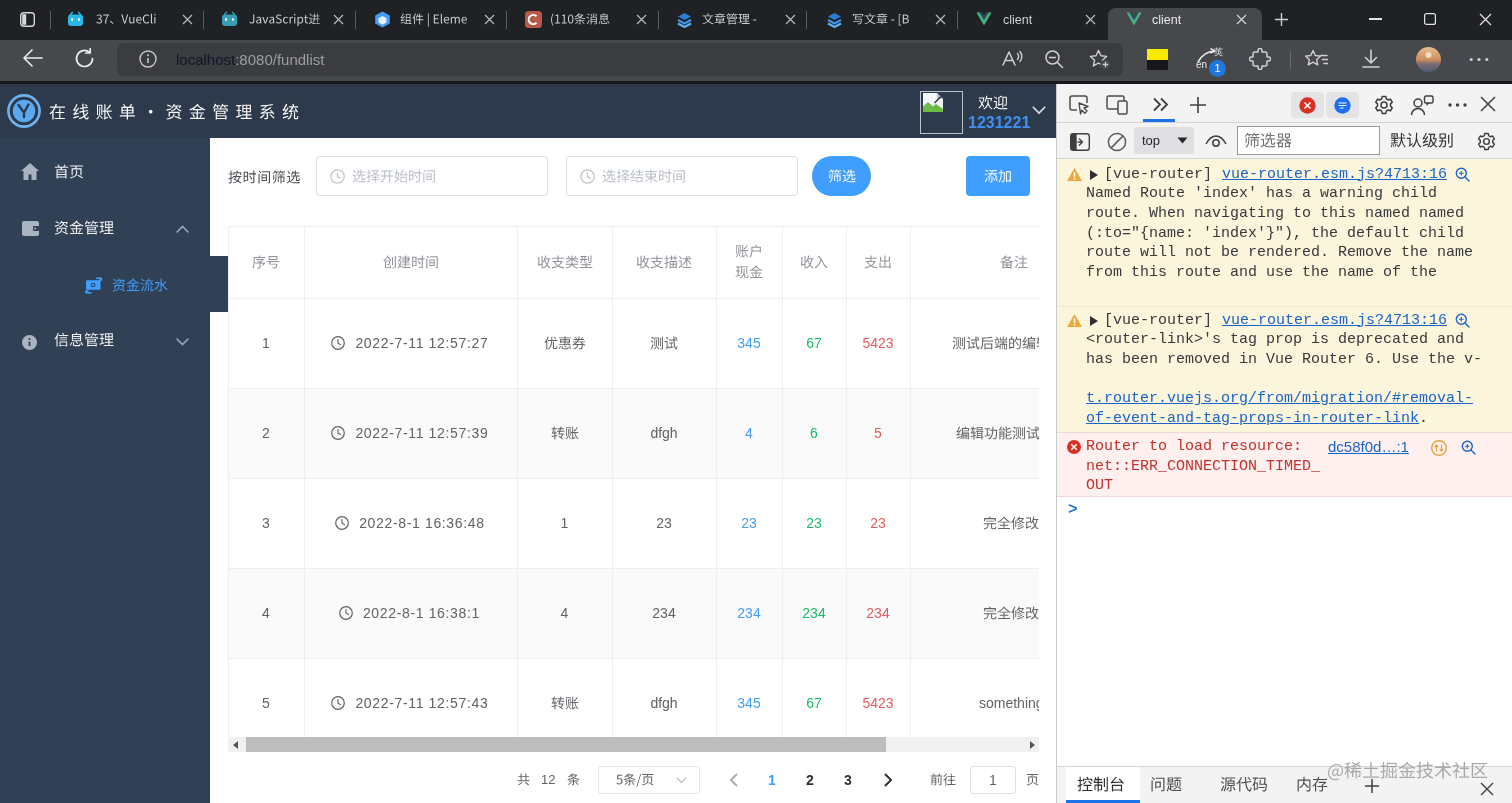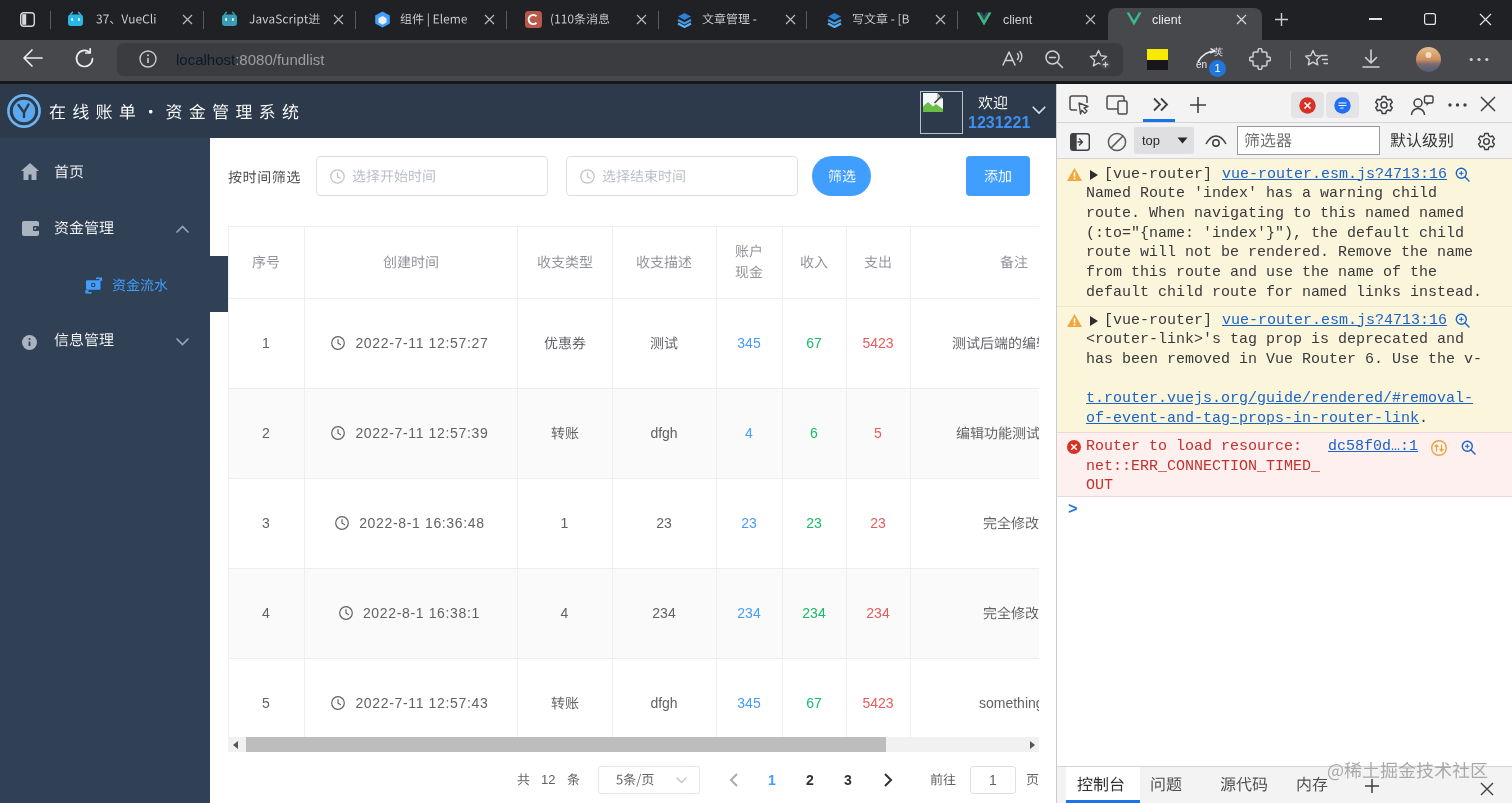--- a/index.html
+++ b/index.html
@@ -510,46 +510,45 @@
 <svg style="position:absolute;left:1455px;top:167px" width="15" height="15" viewBox="0 0 15 15">
       <circle cx="6.3" cy="6.3" r="5" fill="none" stroke="#1a63c8" stroke-width="1.4"></circle>
       <path d="M10 10l4 4" stroke="#1a63c8" stroke-width="1.4" stroke-linecap="round"></path>
       <path d="M6.3 4v4.6M4 6.3h4.6" stroke="#1a63c8" stroke-width="1.1"></path>
     </svg>
 <div style="position:absolute;left:1086px;top:184.2px;height:20px;line-height:20px;font-size:15px;color:#39393d;font-family:'Liberation Mono',monospace;white-space:pre;">Named Route 'index' has a warning child</div>
 <div style="position:absolute;left:1086px;top:203.9px;height:20px;line-height:20px;font-size:15px;color:#39393d;font-family:'Liberation Mono',monospace;white-space:pre;">route. When navigating to this named named</div>
 <div style="position:absolute;left:1086px;top:223.6px;height:20px;line-height:20px;font-size:15px;color:#39393d;font-family:'Liberation Mono',monospace;white-space:pre;">(:to="{name: 'index'}"), the default child</div>
 <div style="position:absolute;left:1086px;top:243.3px;height:20px;line-height:20px;font-size:15px;color:#39393d;font-family:'Liberation Mono',monospace;white-space:pre;">route will not be rendered. Remove the name</div>
 <div style="position:absolute;left:1086px;top:263.0px;height:20px;line-height:20px;font-size:15px;color:#39393d;font-family:'Liberation Mono',monospace;white-space:pre;">from this route and use the name of the</div>
-<div style="position:absolute;left:1086px;top:282.7px;height:20px;line-height:20px;font-size:15px;color:#39393d;font-family:'Liberation Mono',monospace;white-space:pre;">default child route for named links instead.</div>
 <svg style="position:absolute;left:1067px;top:314px" width="15" height="13" viewBox="0 0 15 13">
       <path d="M7.5 0 15 13H0Z" fill="#f0a73c"></path>
       <rect x="6.7" y="4.2" width="1.6" height="4.6" fill="#fff"></rect>
       <rect x="6.7" y="9.8" width="1.6" height="1.7" fill="#fff"></rect>
     </svg>
 <svg style="position:absolute;left:1090px;top:316px" width="8" height="10" viewBox="0 0 8 10">
       <path d="M0 0 8 5 0 10Z" fill="#2e2e32"></path>
     </svg>
 <div style="position:absolute;left:1104px;top:310.5px;height:20px;line-height:20px;font-size:15px;color:#39393d;font-family:'Liberation Mono',monospace;white-space:pre;">[vue-router]</div>
 <div style="position:absolute;left:1222px;top:310.5px;height:20px;line-height:20px;font-size:15px;color:#39393d;font-family:'Liberation Mono',monospace;white-space:pre;"><span style="color:#1a63c8;text-decoration:underline">vue-router.esm.js?4713:16</span></div>
 <svg style="position:absolute;left:1455px;top:313px" width="15" height="15" viewBox="0 0 15 15">
       <circle cx="6.3" cy="6.3" r="5" fill="none" stroke="#1a63c8" stroke-width="1.4"></circle>
       <path d="M10 10l4 4" stroke="#1a63c8" stroke-width="1.4" stroke-linecap="round"></path>
       <path d="M6.3 4v4.6M4 6.3h4.6" stroke="#1a63c8" stroke-width="1.1"></path>
     </svg>
 <div style="position:absolute;left:1086px;top:330.2px;height:20px;line-height:20px;font-size:15px;color:#39393d;font-family:'Liberation Mono',monospace;white-space:pre;">&lt;router-link&gt;'s tag prop is deprecated and</div>
 <div style="position:absolute;left:1086px;top:349.9px;height:20px;line-height:20px;font-size:15px;color:#39393d;font-family:'Liberation Mono',monospace;white-space:pre;">has been removed in Vue Router 6. Use the v-</div>
-<div style="position:absolute;left:1086px;top:389.3px;height:20px;line-height:20px;font-size:15px;color:#39393d;font-family:'Liberation Mono',monospace;white-space:pre;"><span style="color:#1a63c8;text-decoration:underline">t.router.vuejs.org/guide/rendered/#removal-</span></div>
+<div style="position:absolute;left:1086px;top:389.3px;height:20px;line-height:20px;font-size:15px;color:#39393d;font-family:'Liberation Mono',monospace;white-space:pre;"><span style="color:#1a63c8;text-decoration:underline">t.router.vuejs.org/from/migration/#removal-</span></div>
 <div style="position:absolute;left:1086px;top:409.0px;height:20px;line-height:20px;font-size:15px;color:#39393d;font-family:'Liberation Mono',monospace;white-space:pre;"><span style="color:#1a63c8;text-decoration:underline">of-event-and-tag-props-in-router-link</span>.</div>
 <svg style="position:absolute;left:1067px;top:440px" width="14" height="14" viewBox="0 0 14 14">
       <circle cx="7" cy="7" r="7" fill="#d93025"></circle>
       <path d="M4.2 4.2 9.8 9.8M9.8 4.2 4.2 9.8" stroke="#fff" stroke-width="1.5"></path>
     </svg>
 <div style="position:absolute;left:1086px;top:437.0px;height:20px;line-height:20px;font-size:15px;color:#c5302c;font-family:'Liberation Mono',monospace;white-space:pre;">Router to load resource:</div>
-<div style="position:absolute;left:1328px;top:437.0px;height:20px;line-height:20px;font-size:15px;color:#39393d;font-family:Liberation Mono, monospace;white-space:pre;"><span style="color:#1a63c8;text-decoration:underline">dc58f0d…:1</span></div>
+<div style="position:absolute;left:1328px;top:437.0px;height:20px;line-height:20px;font-size:15px;color:#39393d;font-family:Liberation Sans, sans-serif;white-space:pre;"><span style="color:#1a63c8;text-decoration:underline">dc58f0d…:1</span></div>
 <svg style="position:absolute;left:1431px;top:440px" width="16" height="16" viewBox="0 0 16 16">
       <circle cx="8" cy="8" r="7.3" fill="none" stroke="#e8a33d" stroke-width="1.4"></circle>
       <path d="M5.5 11V5M5.5 5 4 6.5M5.5 5 7 6.5M10.5 5v6M10.5 11 9 9.5M10.5 11 12 9.5" stroke="#e8a33d" stroke-width="1.2" fill="none" stroke-linecap="round"></path>
     </svg>
 <svg style="position:absolute;left:1461px;top:440px" width="15" height="15" viewBox="0 0 15 15">
       <circle cx="6.3" cy="6.3" r="5" fill="none" stroke="#1a63c8" stroke-width="1.4"></circle>
       <path d="M10 10l4 4" stroke="#1a63c8" stroke-width="1.4" stroke-linecap="round"></path>
       <path d="M6.3 4v4.6M4 6.3h4.6" stroke="#1a63c8" stroke-width="1.1"></path>
     </svg>
 <div style="position:absolute;left:1086px;top:456.7px;height:20px;line-height:20px;font-size:15px;color:#c5302c;font-family:'Liberation Mono',monospace;white-space:pre;">net::ERR_CONNECTION_TIMED_</div>

